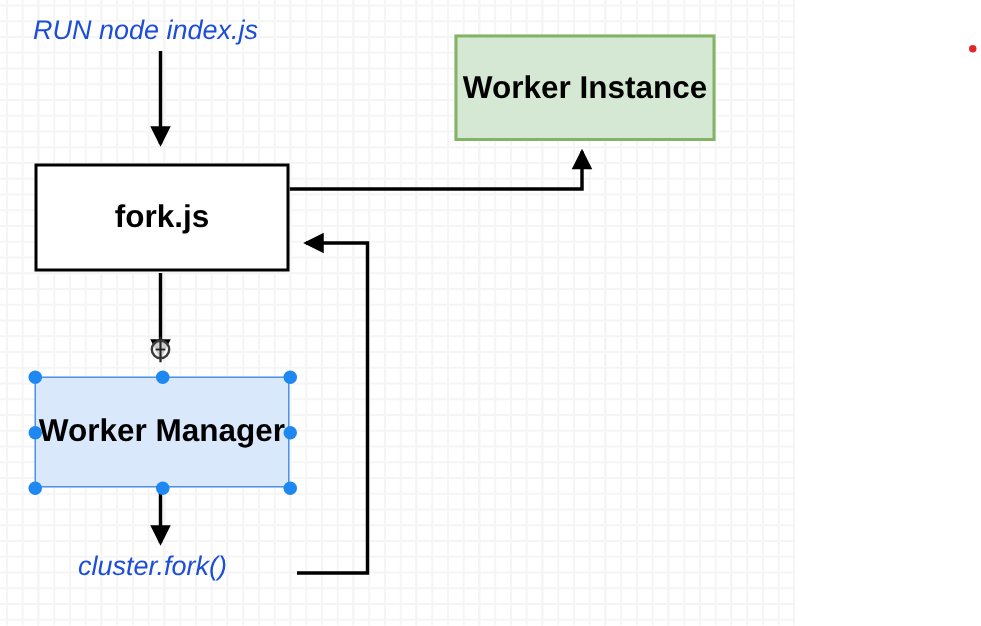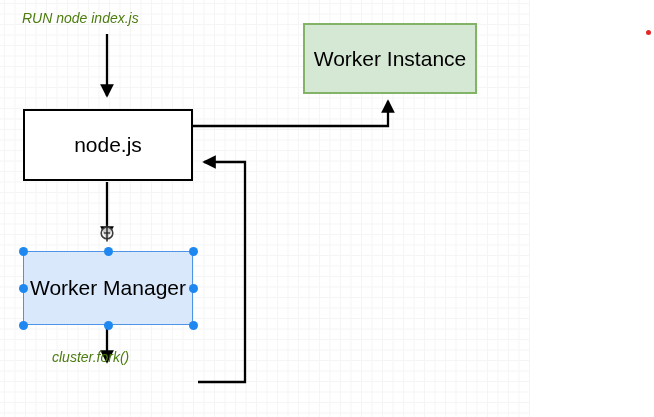--- a/index.html
+++ b/index.html
@@ -30,40 +30,41 @@
   #edges {
     position: absolute; left: 0; top: 0;
     width: 654px; height: 417px;
   }
   .node {
     position: absolute;
     display: flex; align-items: center; justify-content: center;
     font-size: 21px; color: #000;
     box-sizing: border-box;
     text-align: center;
+    font-weight: bold;
   }
   #node-index {
     left: 23px; top: 109px; width: 170px; height: 72px;
     background: #ffffff; border: 2px solid #000000;
   }
   #node-worker {
     left: 303px; top: 23px; width: 174px; height: 71px;
     background: #d5e8d4; border: 2px solid #82b366;
   }
   #node-cluster {
     left: 23px; top: 251px; width: 170px; height: 74px;
     background: #dae8fc; border: 1.5px solid #4f93e6;
   }
   .annotation {
     position: absolute;
-    font-style: italic; font-size: 14px; color: #4d7c0f;
+    font-style: italic; font-size: 18px; color: #1d4ed8;
     white-space: nowrap;
   }
   #anno-run  { left: 22px; top: 10px; }
-  #anno-fork { left: 52px; top: 349px; }
+  #anno-fork { left: 52px; top: 367px; }
   .handle {
     position: absolute; width: 9px; height: 9px;
     border-radius: 50%; background: #1f87f0;
   }
   #drop-icon { position: absolute; left: 98px; top: 224px; }
   #red-dot {
     position: absolute; left: 646px; top: 30px;
     width: 5px; height: 5px; border-radius: 50%;
     background: #e12828;
   }
@@ -85,21 +86,21 @@
     <path fill="none" stroke="#000000" stroke-width="2.3" marker-end="url(#arrow)" d="M193,126 L388,126 L388,101"></path>
     <path fill="none" stroke="#000000" stroke-width="2.3" marker-end="url(#arrow)" d="M107,182 L107,238"></path>
     <path fill="none" stroke="#000000" stroke-width="2.3" marker-end="url(#arrow)" d="M107,325 L107,362"></path>
     <path fill="none" stroke="#000000" stroke-width="2.3" marker-end="url(#arrow)" d="M198,382 L245,382 L245,162 L204,162"></path>
   </svg>
 
   <div id="anno-run" class="annotation">RUN node index.js</div>
   <div id="anno-fork" class="annotation">cluster.fork()</div>
 
   <div id="node-index" class="node">
-    <span>node.js</span>
+    <span>fork.js</span>
   </div>
 
   <div id="node-worker" class="node">
     <span>Worker Instance</span>
   </div>
 
   <div id="node-cluster" class="node">
     <span>Worker Manager</span>
   </div>
 

